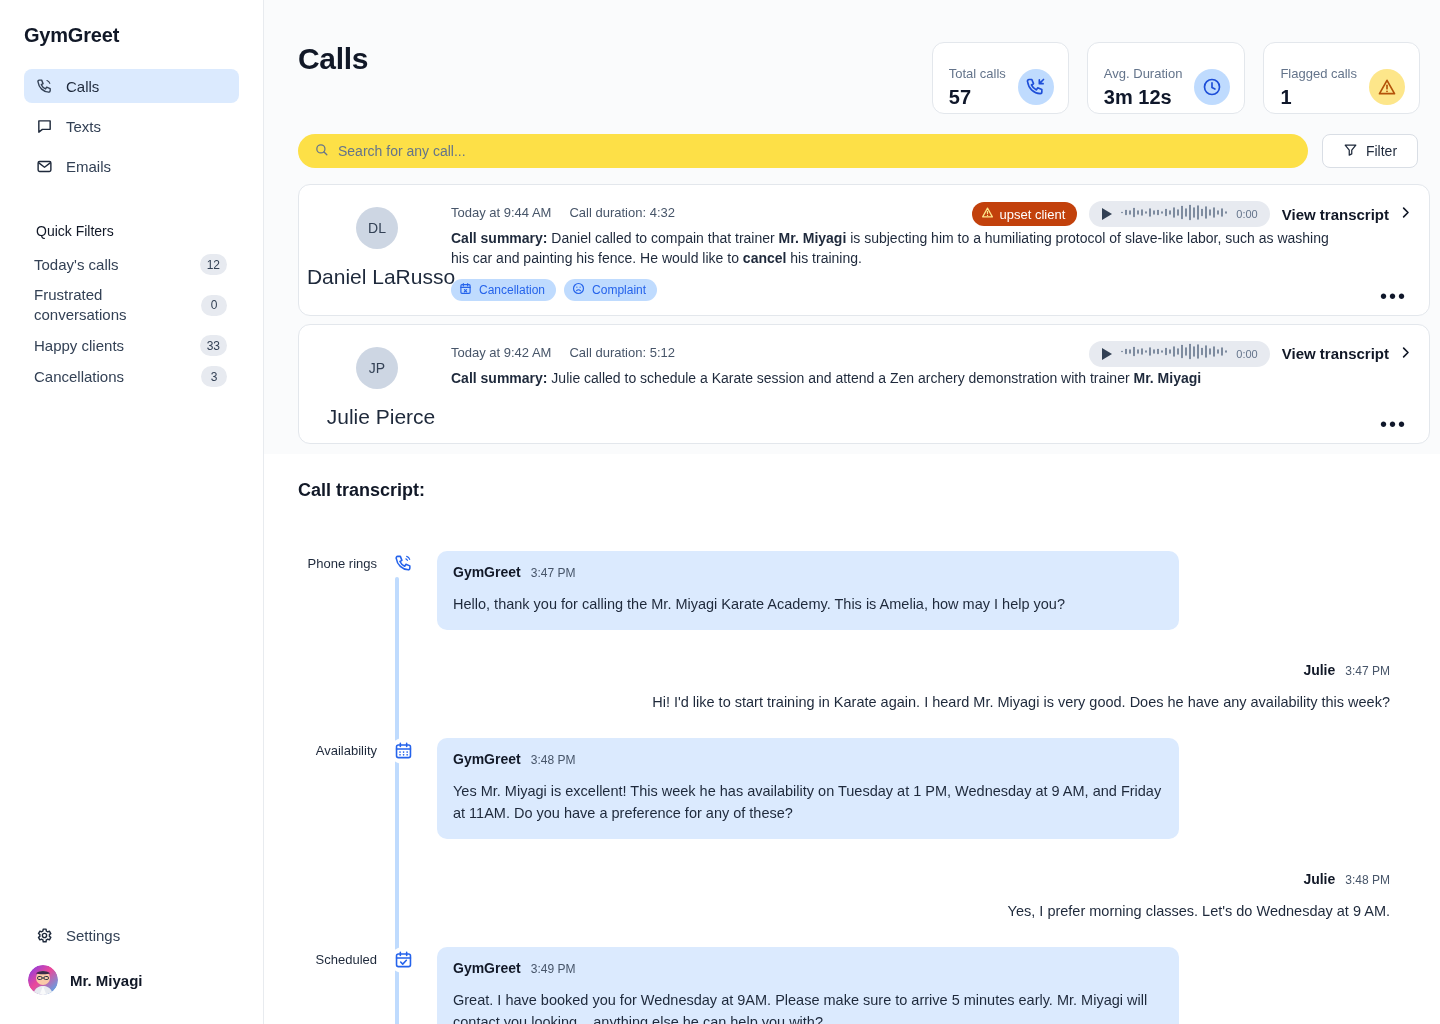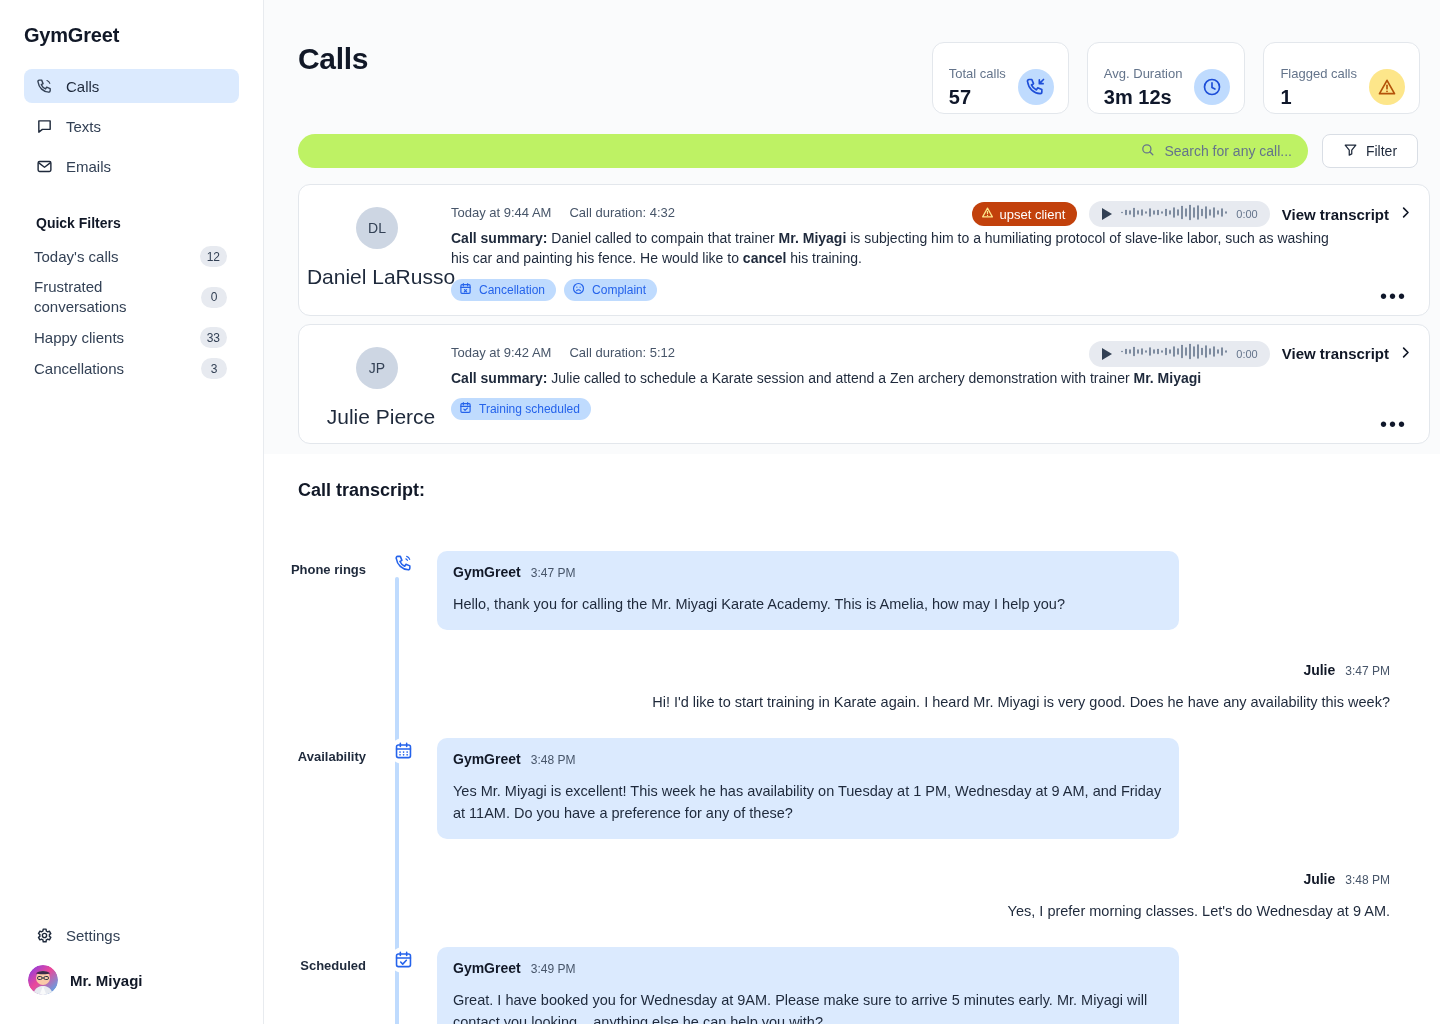--- a/index.html
+++ b/index.html
@@ -29,22 +29,22 @@
   .nav-item {
     display: flex; align-items: center; gap: 13px;
     height: 34px; padding: 0 12px; border-radius: 8px;
     font-size: 15px; color: #334155; margin-bottom: 6px;
     cursor: pointer;
   }
   .nav-item.active { background: #dbeafe; color: #1e293b; }
   .nav-ico { width: 17px; height: 17px; display: block; flex: 0 0 17px; }
 
   .qf-title {
-    font-size: 14px; font-weight: bold; color: #111827;
-    padding: 0 36px; margin-top: 26px; margin-bottom: 10px;
+    font-size: 14px; font-weight: normal; color: #111827;
+    padding: 0 36px; margin-top: 34px; margin-bottom: 10px;
   }
   .qf-item {
     display: flex; align-items: center; justify-content: space-between;
     padding: 5px 36px 5px 34px; min-height: 30px;
     font-size: 15px; color: #334155; cursor: pointer;
   }
   .qf-label { line-height: 20px; max-width: 150px; }
   .qf-count {
     background: #e7eaf0; color: #334155;
     border-radius: 999px; font-size: 12px;
@@ -95,23 +95,23 @@
     flex: 0 0 36px; margin-left: auto;
   }
   .badge-blue { background: #bfdbfe; }
   .badge-yellow { background: #fde68a; }
 
   .searchrow {
     display: flex; align-items: center; gap: 14px;
     padding: 20px 10px 0 34px;
   }
   .searchbox {
-    flex: 1 1 auto; height: 34px; background: #bef264;
+    flex: 1 1 auto; height: 34px; background: #fde047;
     border-radius: 999px; display: flex; align-items: center;
-    gap: 9px; padding: 0 16px; max-width: 1010px; justify-content: flex-end;
+    gap: 9px; padding: 0 16px; max-width: 1010px;
   }
   .search-ph { font-size: 14px; color: #64748b; }
   .filter-btn {
     width: 96px; height: 34px; border: 1px solid #d9dee5; background: #fff;
     border-radius: 8px; display: flex; align-items: center;
     justify-content: center; gap: 8px; font-size: 14px; color: #1e293b;
     cursor: pointer;
   }
 
   .cards { padding: 16px 10px 0 34px; }
@@ -174,22 +174,22 @@
     min-height: 560px;
   }
   .tr-title { font-size: 18px; font-weight: bold; color: #111827; margin-bottom: 50px; }
   .tr-rows { position: relative; }
   .tl-line {
     position: absolute; left: 97px; top: 26px; bottom: 0;
     width: 4px; background: #bfdbfe; border-radius: 2px;
   }
   .tr-row { display: flex; align-items: flex-start; position: relative; }
   .marker {
-    width: 118px; flex: 0 0 118px; display: flex; align-items: flex-end;
-    justify-content: flex-end; gap: 24px; position: relative; z-index: 2; font-weight: bold;
+    width: 118px; flex: 0 0 118px; display: flex; align-items: center;
+    justify-content: flex-end; gap: 13px; position: relative; z-index: 2;
   }
   .marker-label { font-size: 13px; color: #1e293b; white-space: nowrap; }
   .marker-dot {
     width: 26px; height: 26px; border-radius: 50%; background: #ffffff;
     display: flex; align-items: center; justify-content: center; flex: 0 0 26px;
   }
   .bubbles { flex: 1 1 auto; min-width: 0; padding-left: 21px; }
   .bubble {
     background: #dbeafe; border-radius: 10px; padding: 13px 16px 15px 16px;
     max-width: 742px;
@@ -477,32 +477,20 @@
           <div class="who">
             <div class="initials">JP</div>
             <div class="who-name">Julie Pierce</div>
           </div>
           <div class="call-body">
             <div class="meta">
               <span>Today at 9:42 AM</span>
               <span>Call duration: 5:12</span>
             </div>
             <div class="summary"><b>Call summary:</b><span> Julie called to schedule a Karate session and attend a Zen archery demonstration with trainer </span><b>Mr. Miyagi</b></div>
-            <div class="tags">
-              <span class="tag">
-                <span>
-                  <svg viewBox="0 0 24 24" width="13" height="13" fill="none" stroke="#2563eb" stroke-width="2.2" stroke-linecap="round" stroke-linejoin="round">
-                    <rect x="3.5" y="5" width="17" height="16" rx="2"></rect>
-                      <path d="M3.5 10h17M8 3v4M16 3v4"></path>
-                    <path d="M9 15l2.2 2.4L15.5 13"></path>
-                  </svg>
-                </span>
-                <span>Training scheduled</span>
-              </span>
-            </div>
           </div>
         </div>
 
         <div class="right-ctrl">
           <span class="player">
             <span class="play-tri"></span>
             <span class="wave">
               <svg width="108" height="17" viewBox="0 0 108 17">
                 <g stroke="#64748b" stroke-width="1.6" stroke-linecap="round">
                   <path d="M2 8.5v0"></path>

